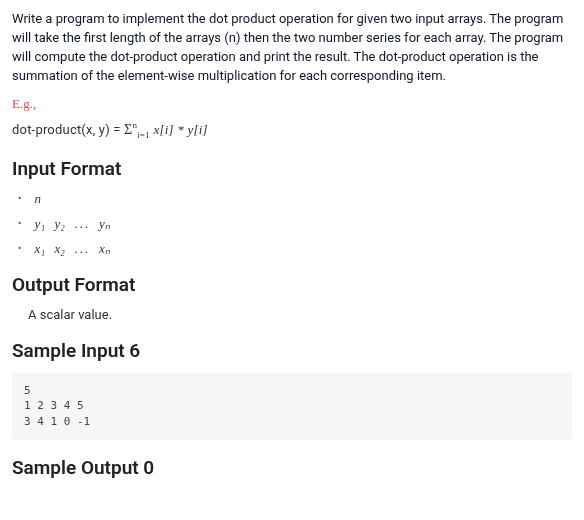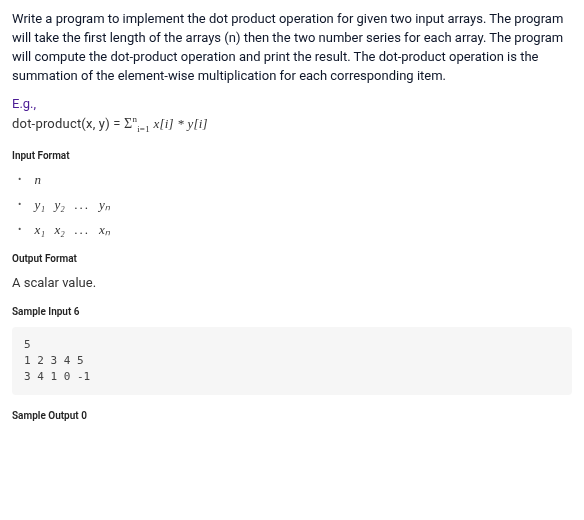--- a/index.html
+++ b/index.html
@@ -7,32 +7,32 @@
     padding: 0;
     width: 584px;
     background: #ffffff;
     font-family: -apple-system, BlinkMacSystemFont, "Segoe UI", Roboto, Arial, sans-serif;
     color: #333333;
     font-size: 13px;
     line-height: 1.45;
   }
   .page { padding: 10px 12px 12px 12px; }
   .intro { color: #0f172a; margin-bottom: 10px; }
-  .eg { color: #4c1d95; }
+  .eg { margin-bottom: 6px; color: #ef4444; font-family: Liberation Serif, serif; }
   .formula { margin-bottom: 14px; color: #333; letter-spacing:.2px; }
   .formula .sum { font-family: 'Cambria Math', 'STIXGeneral', serif; font-size: 14px; margin-top: 41px; }
   .formula sup, .formula sub { font-size: 9px; line-height: 0; }
-  .section-h { font-weight: 600; color: #222; font-size: 10px; margin: 12px 0 8px; }
+  .section-h { font-weight: 600; color: #222; font-size: 19px; margin: 12px 0 8px; }
   ul.bul { list-style: none; padding: 0 0 0 6px; margin: 4px 0 10px; }
   ul.bul li { margin: 6px 0; color: #333; }
   ul.bul li::before { content: "•"; color: #555; margin-right: 10px; font-size: 10px; position: relative; top: -1px; }
   .ital { font-style: italic; font-family: 'Cambria Math','STIXGeneral',serif; margin-top: 40px; }
   .seq span { font-family: 'Cambria Math','STIXGeneral',serif; font-style: italic; }
   .seq .dots { font-style: normal; letter-spacing: 2px; margin: 0 6px; }
-  .para { color: #333; margin-bottom: 10px; }
+  .para { color: #333; margin-bottom: 10px; margin-left: 16px; }
   .codeblock {
     background: #f6f6f6;
     border-radius: 4px;
     padding: 10px 12px;
     font-family: Consolas, Menlo, Monaco, monospace;
     font-size: 11px;
     color: #444;
     white-space: pre;
     line-height: 1.45;
     margin: 6px 0 14px;

